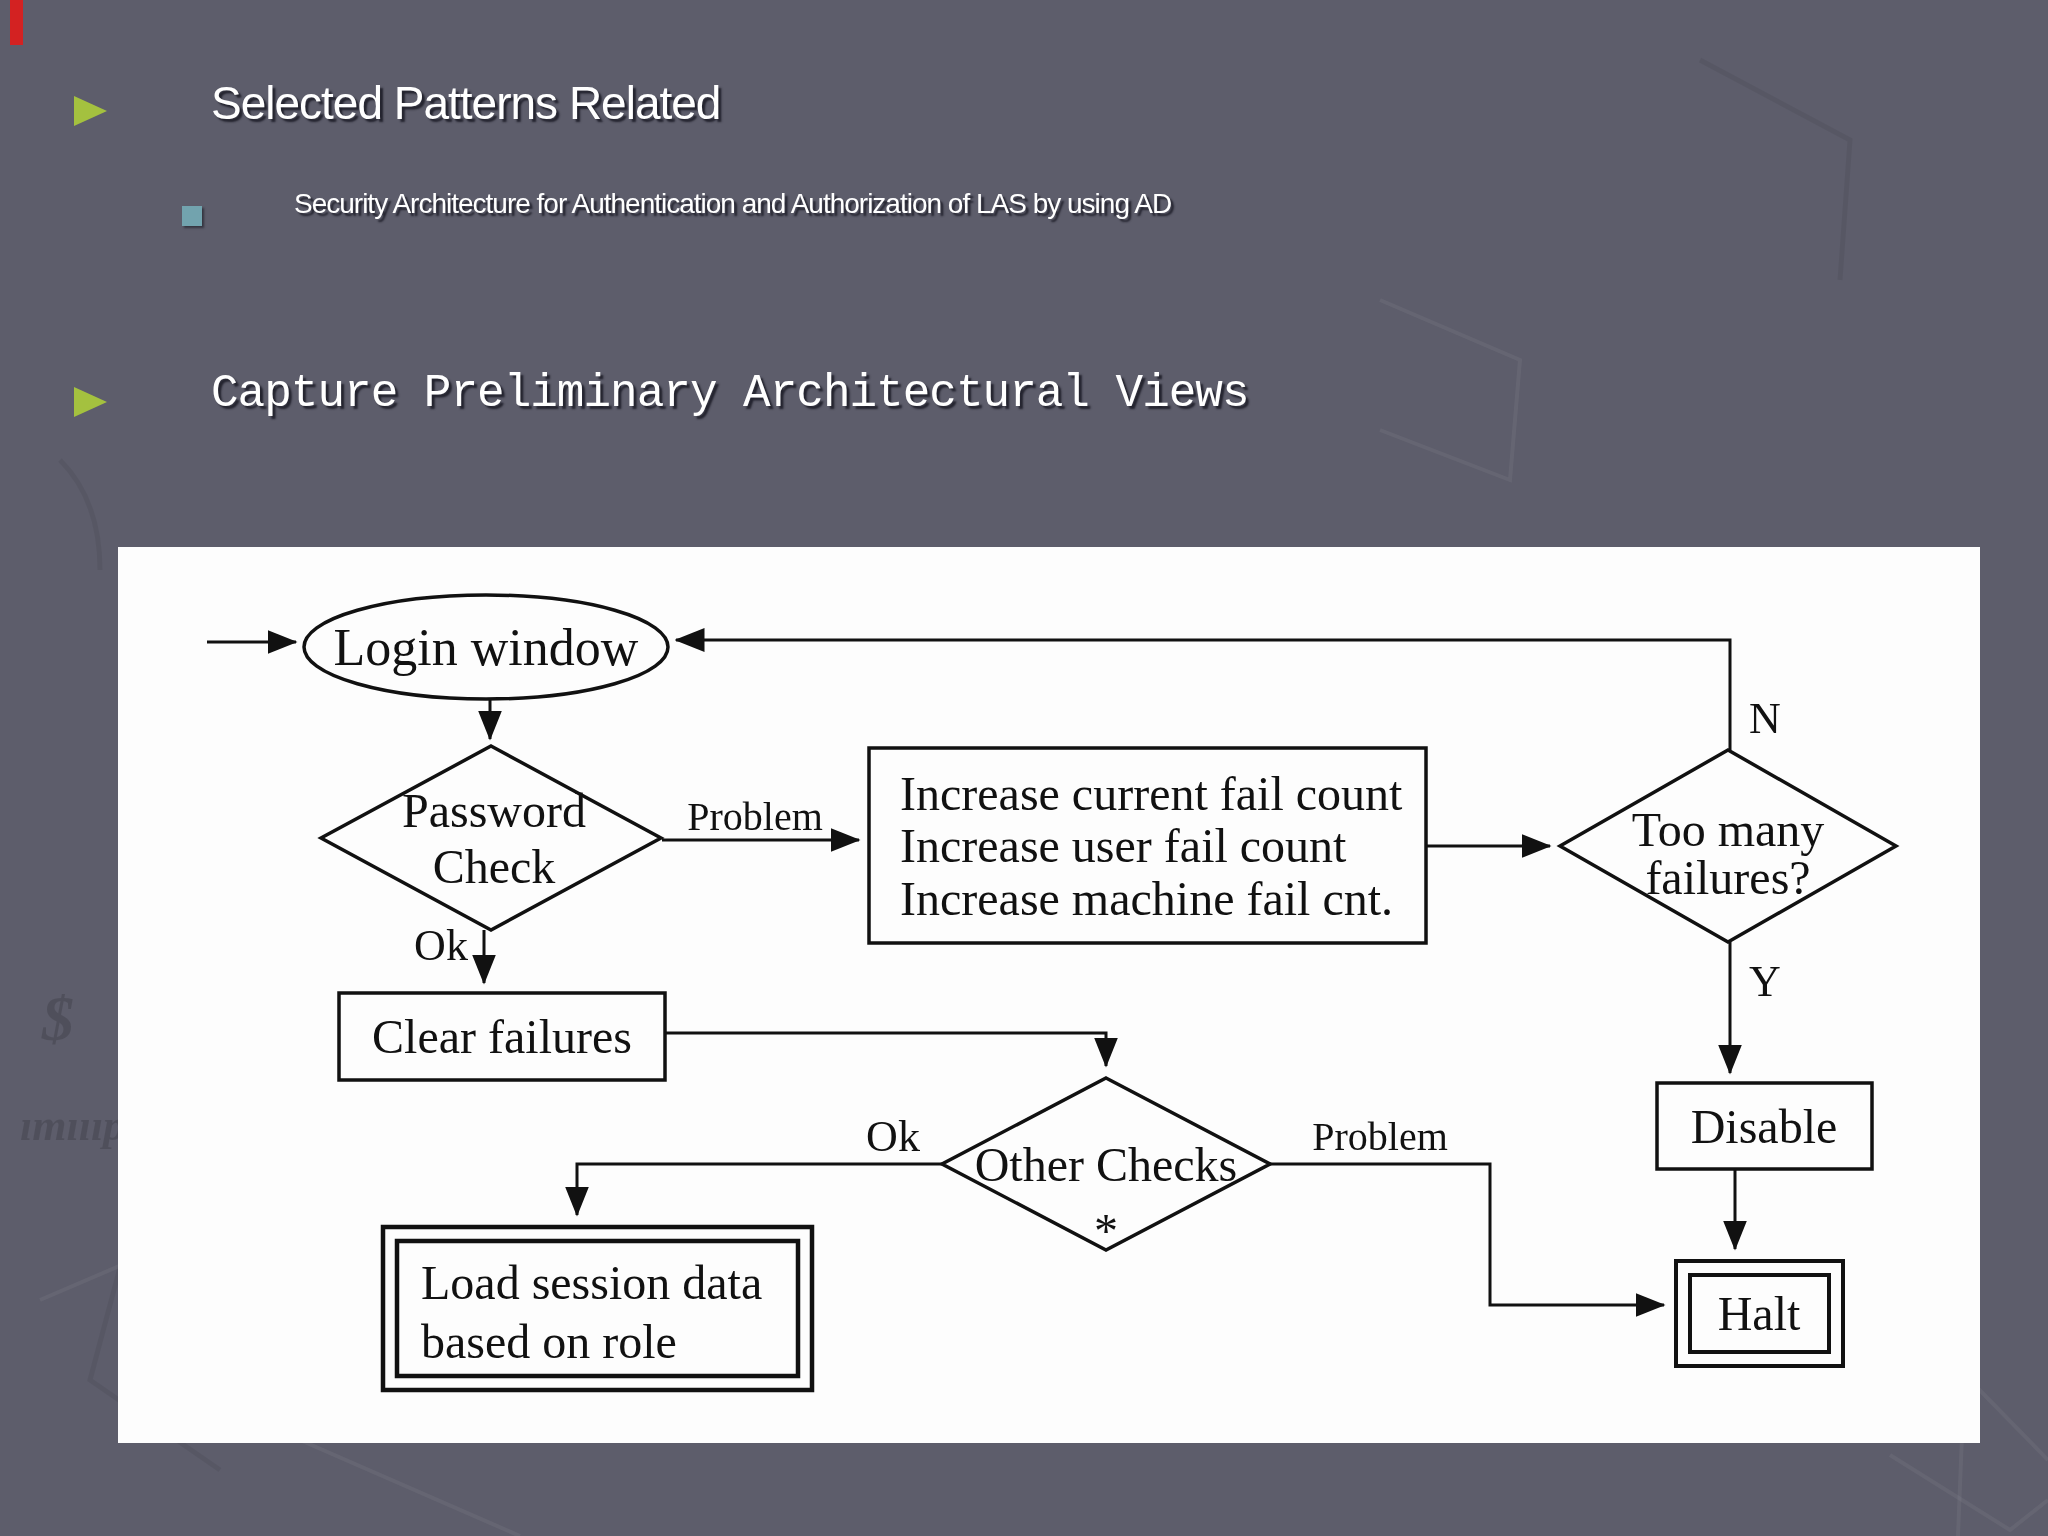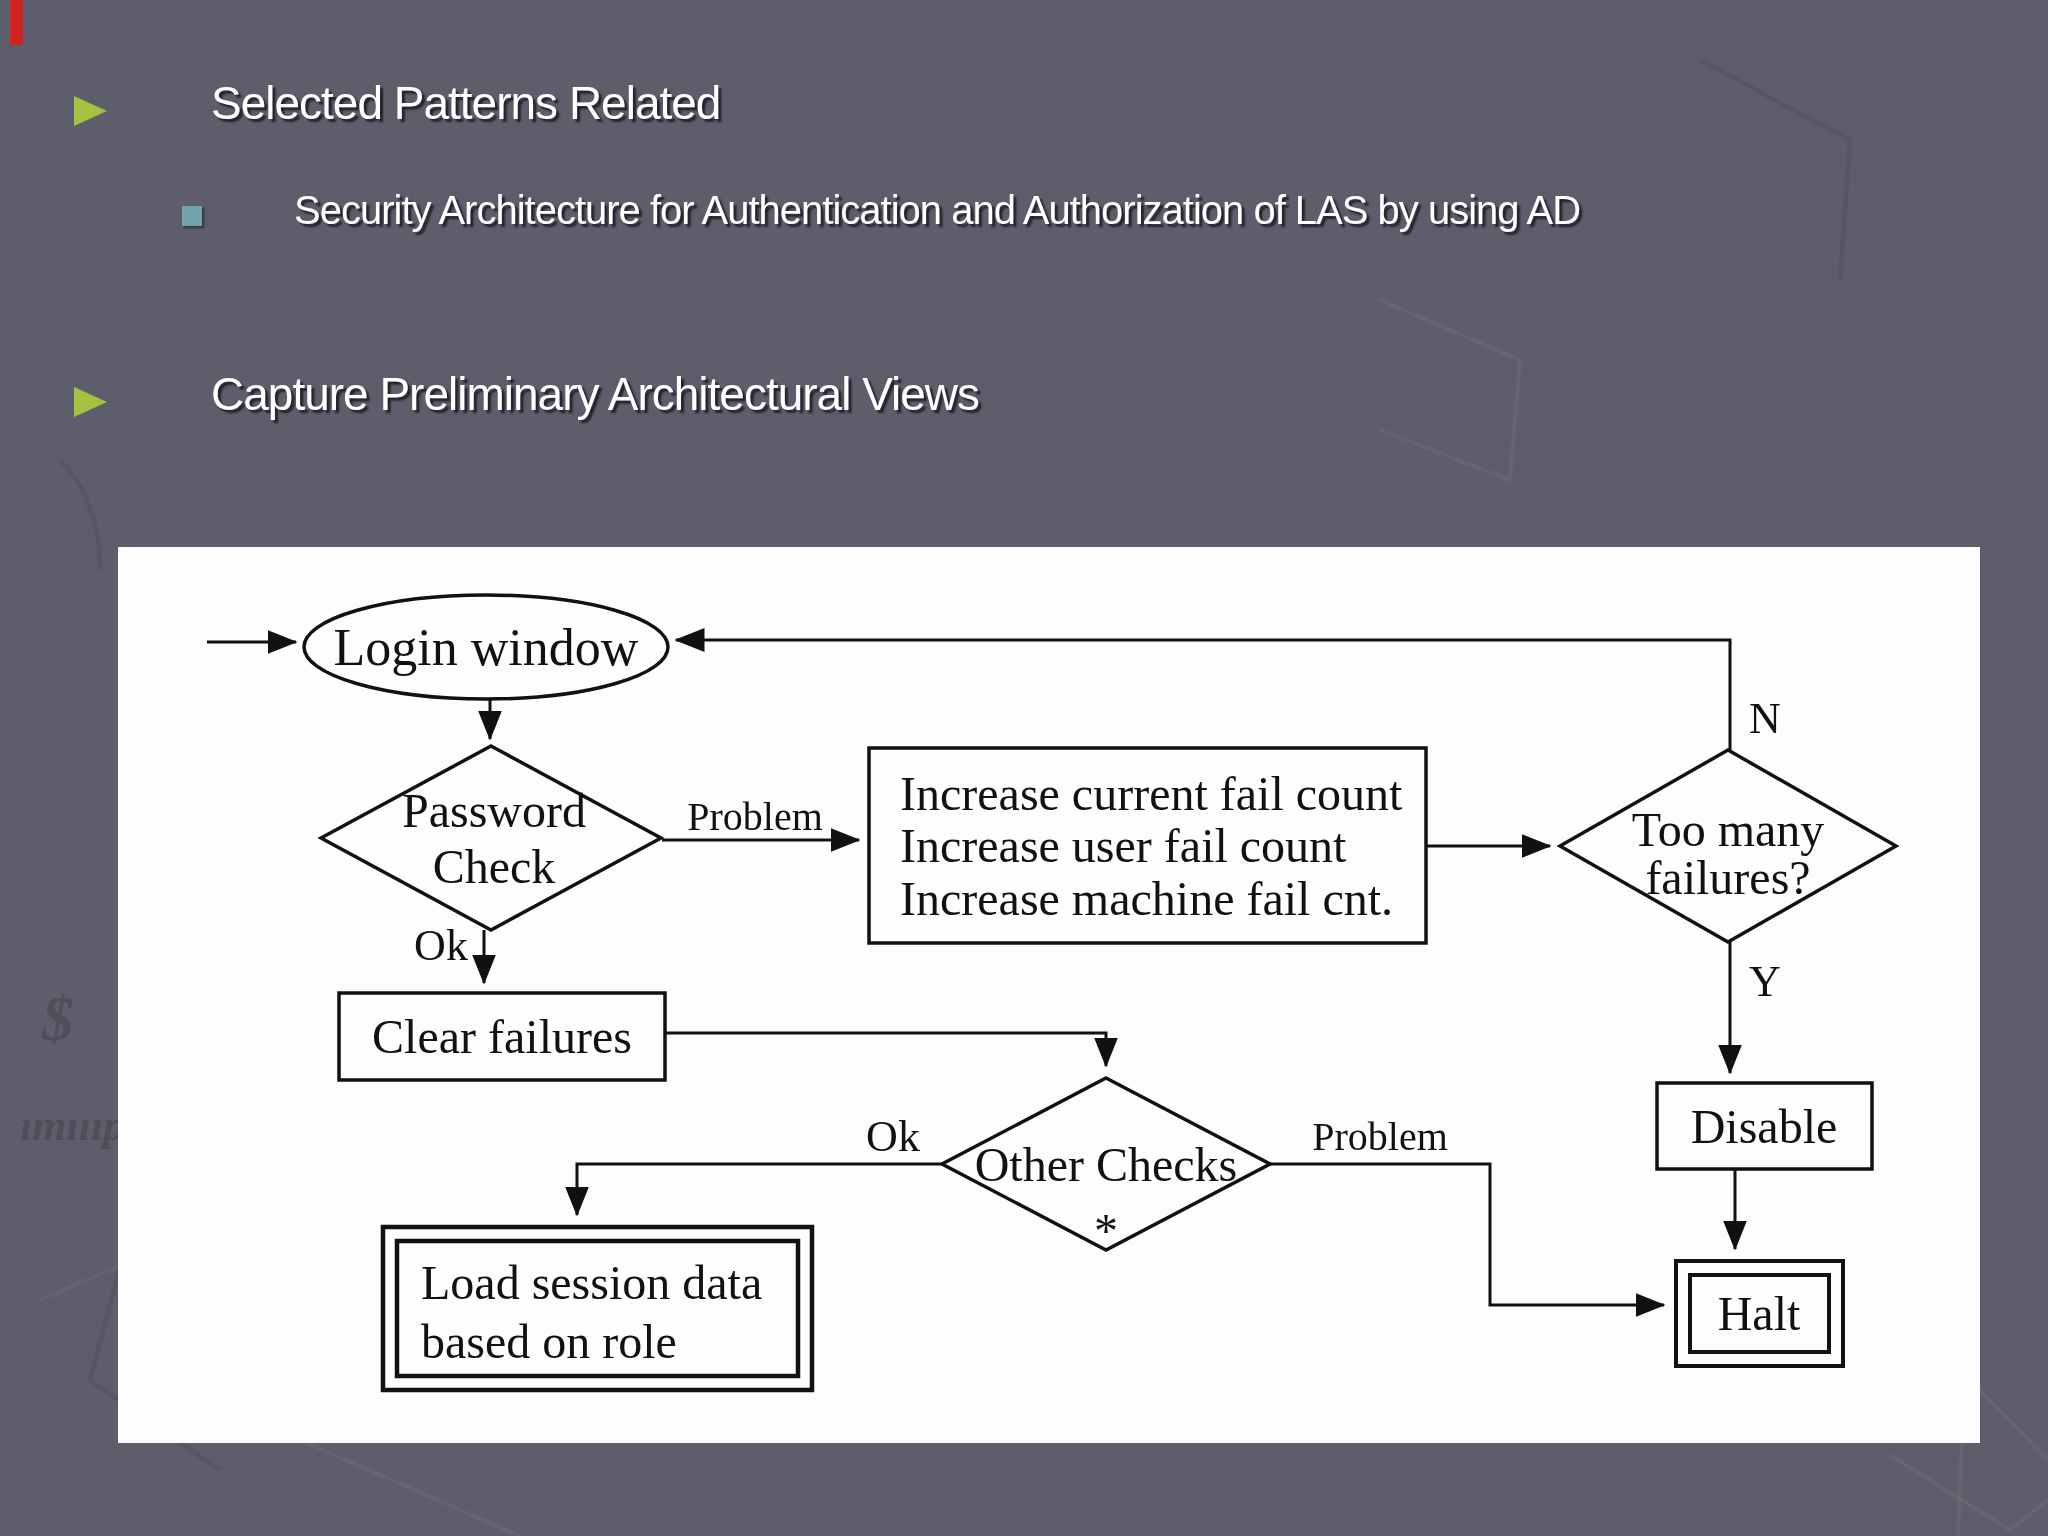--- a/index.html
+++ b/index.html
@@ -18,21 +18,21 @@
     border-bottom:15px solid transparent;
   }
   .title-text{
     color:#ffffff;font-size:46px;letter-spacing:-1px;line-height:1;
     text-shadow:3px 3px 2px rgba(25,25,35,0.85);
     white-space:nowrap;
   }
   .sub-square{position:absolute;left:182px;top:206px;width:20px;height:20px;background:#72a3ae;box-shadow:2px 2px 2px rgba(25,25,35,0.6);}
   .sub-text{
     position:absolute;left:294px;top:190px;
-    color:#ffffff;font-size:40px;letter-spacing:-1px;line-height:1;
+    color:#ffffff;font-size:28px;letter-spacing:-1px;line-height:1;
     text-shadow:3px 3px 2px rgba(25,25,35,0.85);
     white-space:nowrap;
   }
   .chart{
     position:absolute;left:118px;top:547px;width:1862px;height:896px;
     background:#fdfdfd;
   }
   .chart svg{display:block;}
   .fc-text{font-family:"Liberation Serif",serif;fill:#111111;}
 </style>
@@ -62,21 +62,21 @@
 <div class="corner-mark" style="background:#d32222"></div>
 
 <div class="bullet-row" style="left:74px;top:80px;">
   <div class="tri"></div>
   <div class="title-text" style="margin-left:104px;">Selected Patterns Related</div>
 </div>
 
 <div class="sub-square"></div>
 <div class="sub-text">Security Architecture for Authentication and Authorization of LAS by using AD</div>
 
-<div class="bullet-row" style="left:74px;top:371px;">
+<div class="bullet-row" style="left:74px;top:371px;font-family:Liberation Mono, monospace;">
   <div class="tri"></div>
   <div class="title-text" style="margin-left:104px;">Capture Preliminary Architectural Views</div>
 </div>
 
 <div class="chart">
 <svg width="1862" height="896" viewBox="0 0 1862 896">
   <defs>
     <marker id="arr" markerWidth="10" markerHeight="8" refX="9.5" refY="4" orient="auto" markerUnits="strokeWidth">
       <path d="M0,0 L10,4 L0,8 Z" fill="#111111"></path>
     </marker>

